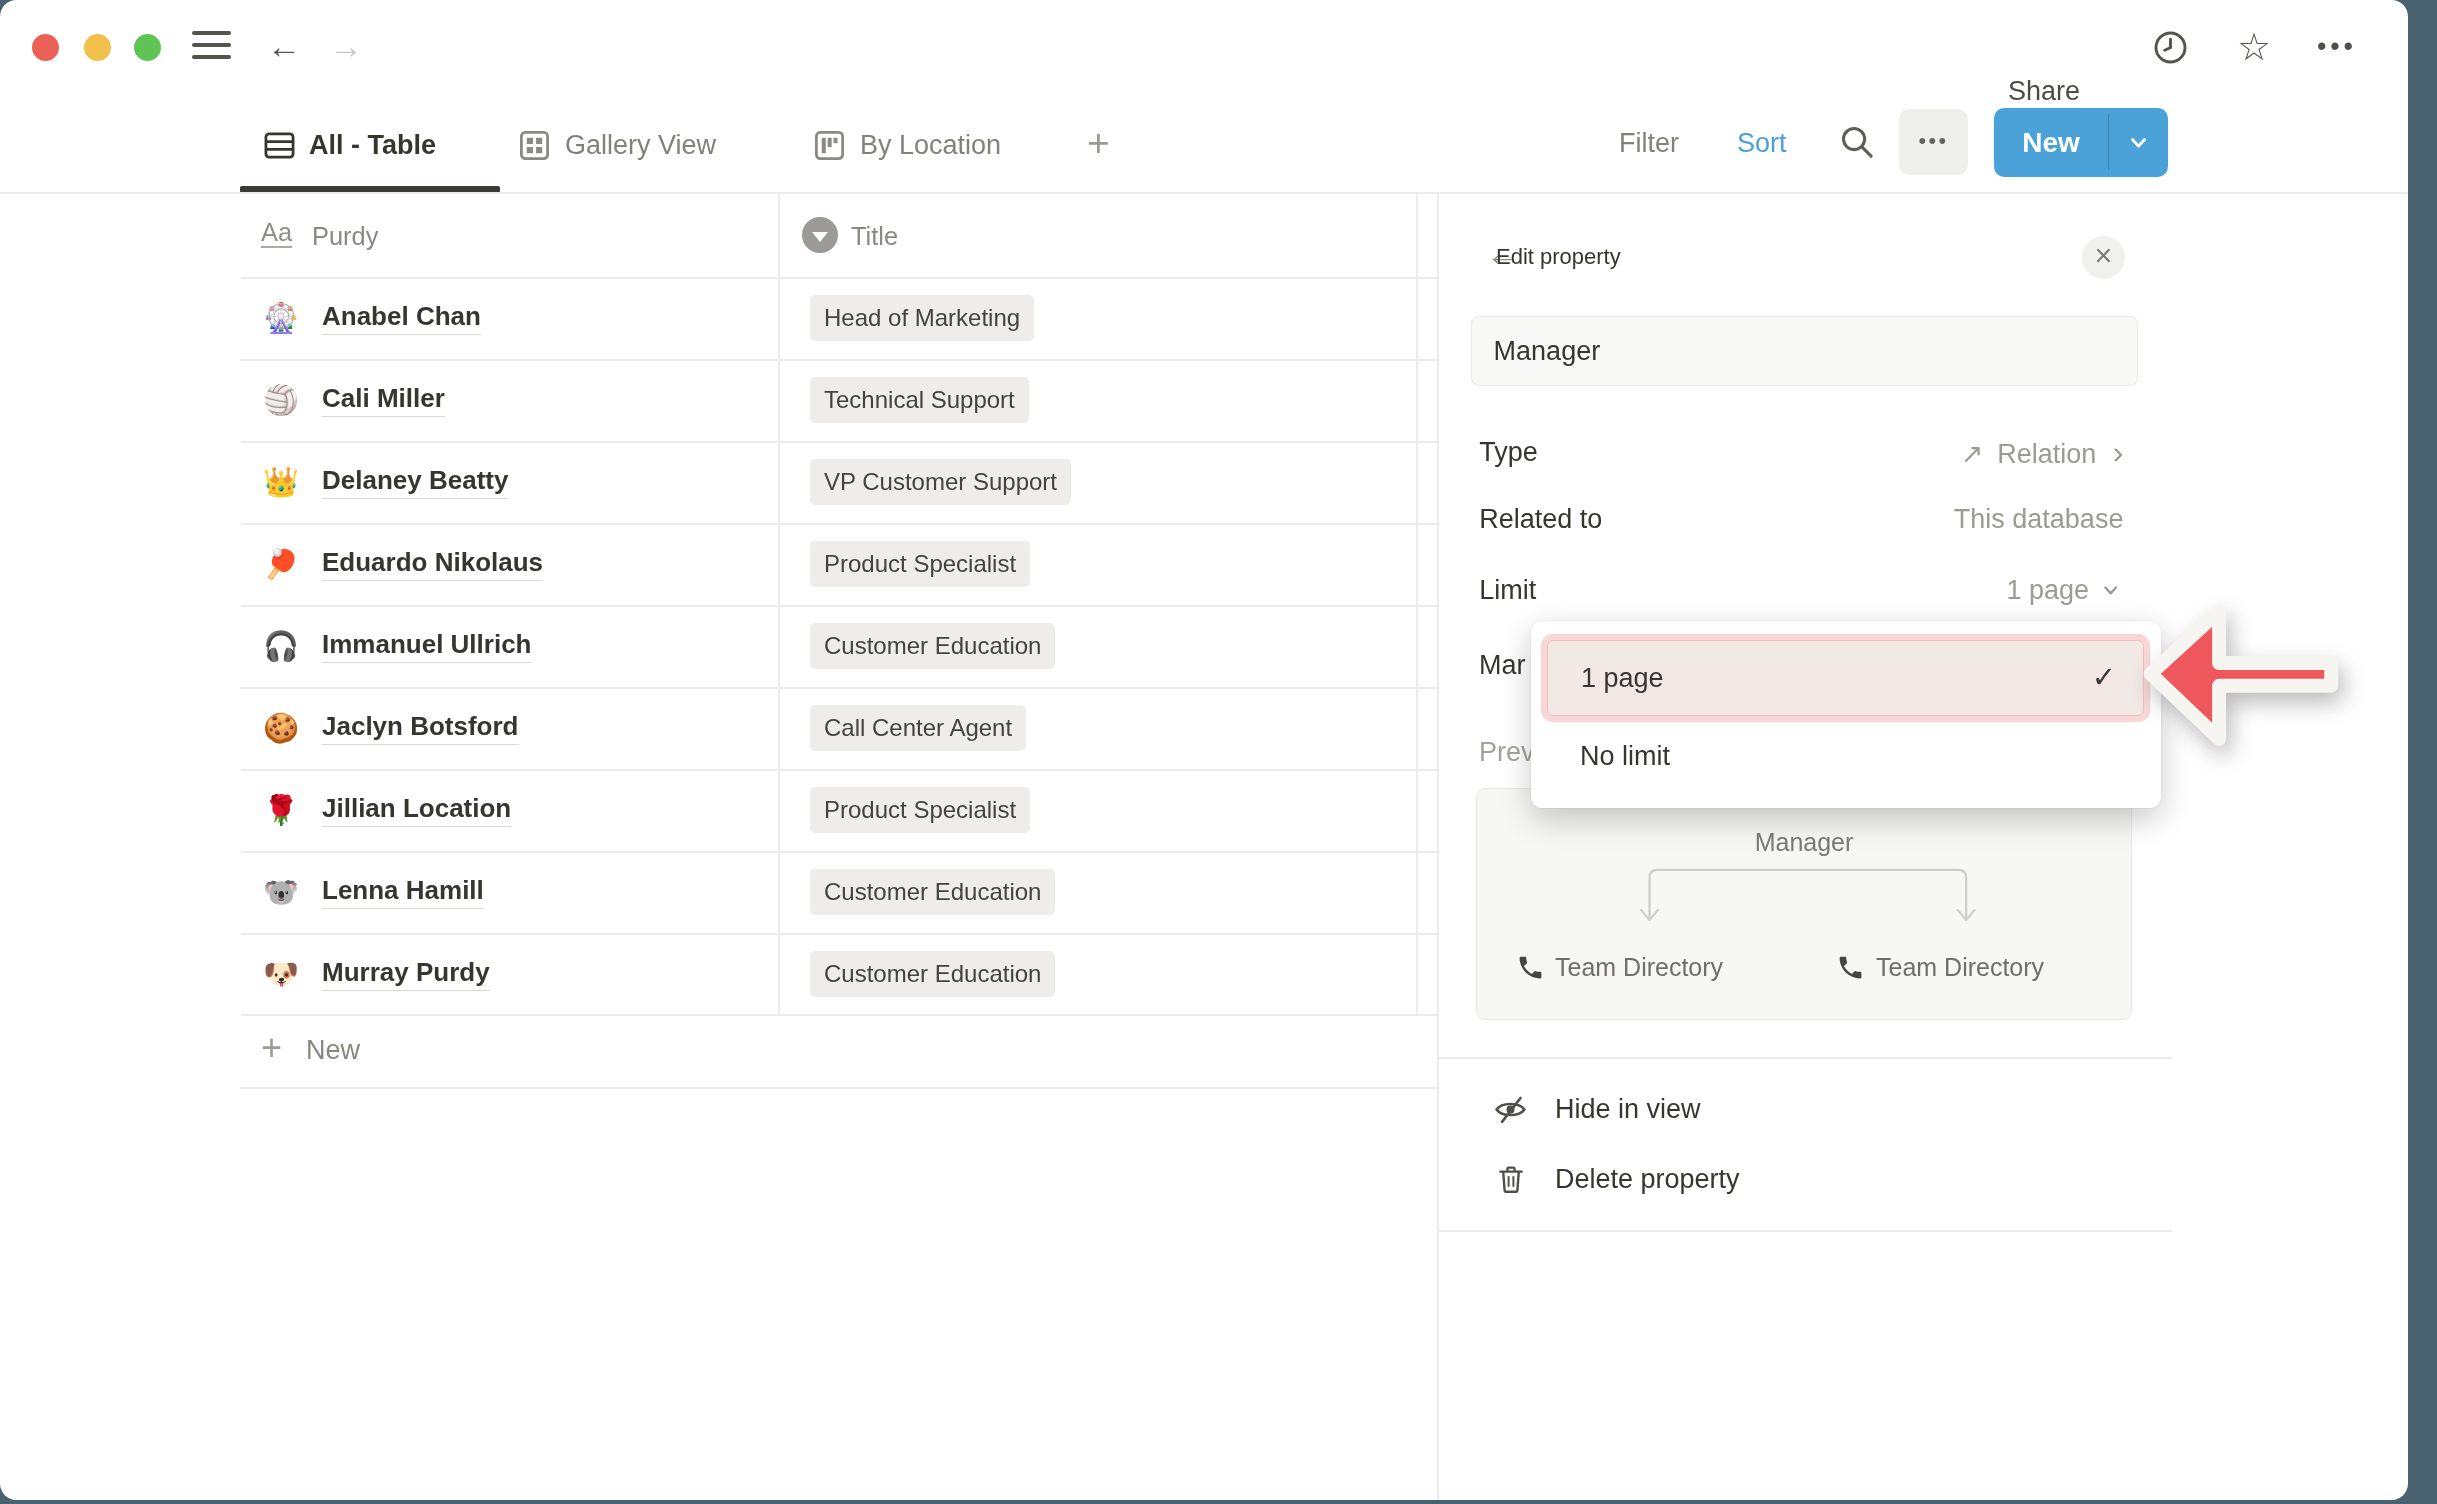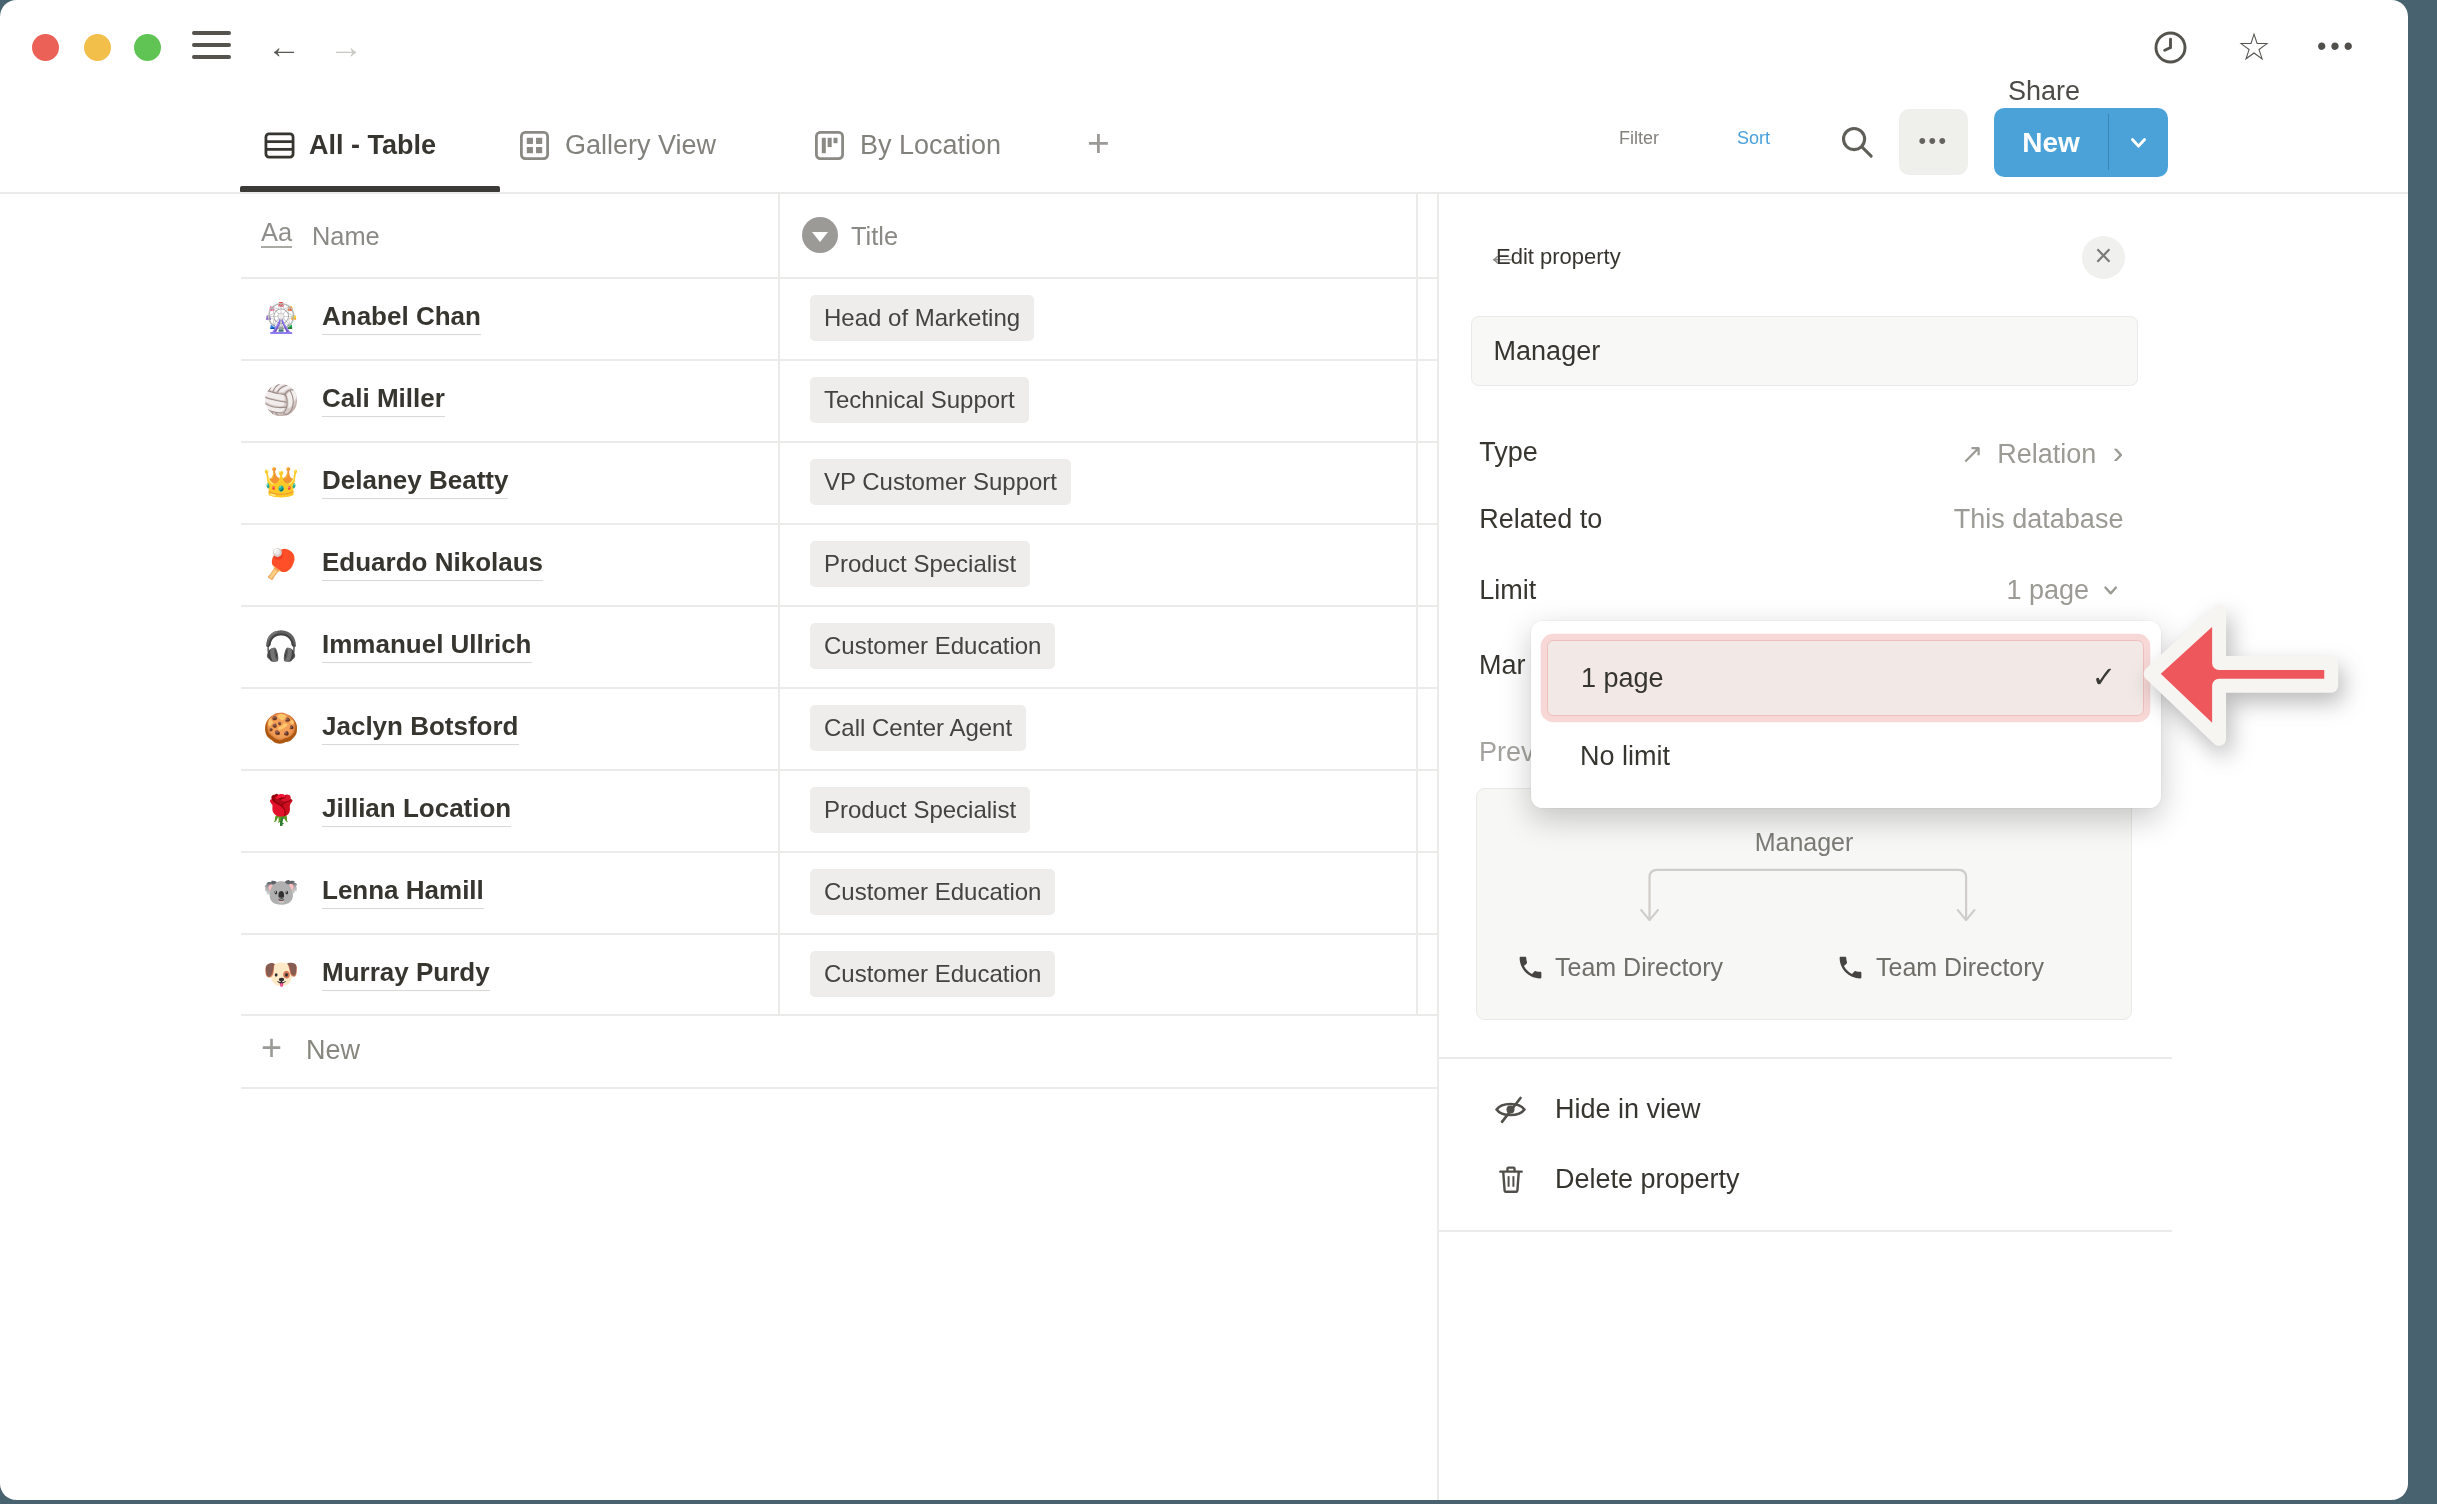--- a/index.html
+++ b/index.html
@@ -9,21 +9,21 @@
   .nw{white-space:nowrap;}
   #window{position:absolute;left:0;top:0;right:28.6px;bottom:3.8px;background:#ffffff;border-radius:16.5px;overflow:hidden;}
   .tl{position:absolute;top:34px;width:27px;height:27px;border-radius:50%;}
   .hline{position:absolute;height:1.9px;background:#ebebe9;}
   .vline{position:absolute;width:1.9px;background:#ebebe9;}
   .burger b{display:block;width:39px;height:4.4px;border-radius:1.9px;background:#55534e;margin:7.6px 0;}
   .navglyph{font-size:34px;line-height:34px;}
   .tab-label{font-size:27px;}
   .tab-active{color:#37352f;font-weight:700;}
   .tab-inactive{color:#82817c;font-weight:400;}
-  .toolbar-link{font-size:18px;color:#82817c;}
+  .toolbar-link{font-size:27px;color:#82817c;}
   .trow{position:absolute;left:0;width:1437px;height:82px;}
   .remoji{position:absolute;left:263px;top:50%;transform:translateY(-50%);font-size:29px;line-height:29px;}
   .rname{position:absolute;left:322px;top:50%;transform:translateY(-50%);font-size:26px;font-weight:600;color:#37352f;border-bottom:1.9px solid #d8d7d4;padding-bottom:1.9px;}
   .rtag{position:absolute;left:810px;top:50%;transform:translateY(-50%);font-size:24px;color:#44433f;background:#eeedeb;border-radius:5.1px;padding:9px 14px;}
   .colhdr{font-size:25.4px;color:#8a8985;}
   .plabel{font-size:27px;color:#37352f;}
   .pvalue{font-size:27px;color:#9b9a94;}
   .panel-action-label{font-size:27px;color:#37352f;}
   .dd-option{font-size:27px;color:#37352f;}
 </style>
@@ -96,21 +96,21 @@
     <div class="abs" style="left:115px;top:0;width:59px;height:69px;display:flex;align-items:center;justify-content:center;">
       <svg width="29" height="29" viewBox="0 0 24 24">
         <polyline points="7,9.5 12,15 17,9.5" fill="none" stroke="#ffffff" stroke-width="2.4" stroke-linecap="round" stroke-linejoin="round"></polyline>
       </svg>
     </div>
   </div>
 
   <div class="hline" style="left:0;top:192px;width:2409px;"></div>
 
   <div class="abs" style="left:261px;top:218px;font-size:25.4px;color:#8f8e8b;border-bottom:2.5px solid #aaa9a4;line-height:28px;">Aa</div>
-  <div class="abs nw colhdr" style="left:312px;top:222px;">Name</div>
+  <div class="abs nw colhdr" style="left:312px;top:222px;">Purdy</div>
 
   <div class="abs" style="left:802px;top:217px;width:36px;height:36px;border-radius:50%;background:#9b9a97;">
     <div class="abs" style="left:50%;top:55%;transform:translate(-50%,-50%);width:0;height:0;border-left:8.3px solid transparent;border-right:8.3px solid transparent;border-top:10.2px solid #ffffff;"></div>
   </div>
   <div class="abs nw colhdr" style="left:851px;top:222px;">Title</div>
 
   <div class="hline" style="left:241px;top:277px;width:1197px;"></div>
 
   <div class="trow" style="top:277px;">
     <span class="remoji">🎡</span>

